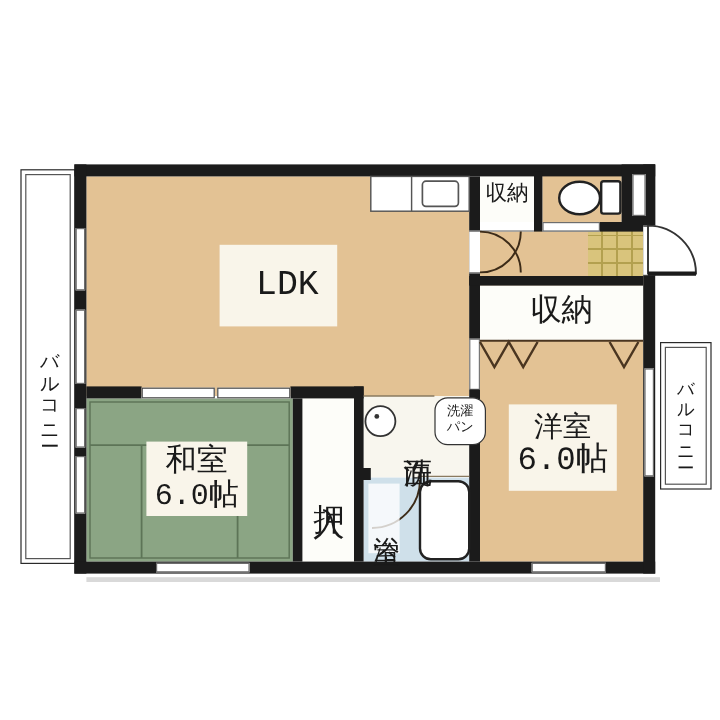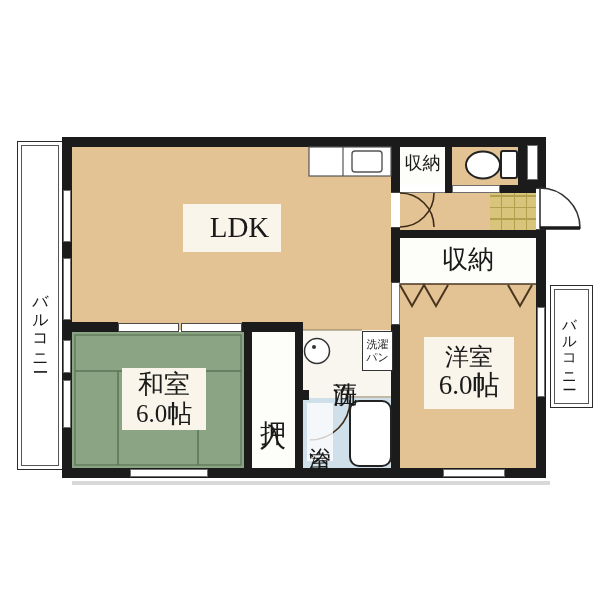--- a/index.html
+++ b/index.html
@@ -1,20 +1,20 @@
 <!DOCTYPE html>
 <html><head>
 <meta charset="utf-8">
 <style>
   html,body{margin:0;padding:0;background:#ffffff;}
   .canvas{
     position:relative;width:600px;height:600px;background:#ffffff;overflow:hidden;
     font-family:"Liberation Serif","DejaVu Serif",serif;color:#1a1a1a;
   }
-  .abs{position:absolute;box-sizing:border-box;}
+  .abs{position:absolute;box-sizing:border-box;font-family:Liberation Mono, monospace;}
   
   .floor{z-index:1;}
   .wood{background:#e3c294;}
   .white-room{background:#fdfdf9;}
   .tatami{background:#8ba584;}
   .bathfloor{background:#cfe0ea;}
   .genkan{
     background-color:#d9c47c;
     background-image:
       repeating-linear-gradient(0deg, transparent 0, transparent 10px, #b3a04f 10px, #b3a04f 11.5px),
@@ -88,21 +88,21 @@
   <div class="abs win" style="left:537px;top:307px;width:8px;height:90px;"></div>
   <div class="abs win" style="left:527px;top:145px;width:11px;height:35px;"></div>
   <div class="abs opening jamb-tb" style="left:391px;top:192px;width:9px;height:36px;"></div>
   <div class="abs opening jamb-tb" style="left:391px;top:282px;width:9px;height:43px;border-left:1px solid #777;border-right:1px solid #777;"></div>
   <div class="abs win" style="left:452px;top:185px;width:48px;height:8px;"></div>
   <div class="abs opening" style="left:400px;top:185px;width:45px;height:8px;border-bottom:1px solid #777;"></div>
   <div class="abs opening jamb-tb" style="left:536px;top:188px;width:10px;height:42px;"></div>
   <div class="abs panel" style="left:118px;top:323px;width:61px;height:9px;"></div>
   <div class="abs panel" style="left:181px;top:323px;width:61px;height:9px;"></div>
 
-  <div class="abs laundry" style="left:362px;top:331px;width:31px;height:40px;">
+  <div class="abs laundry" style="left:362px;top:331px;width:43px;height:40px;border-radius:11px;">
     <span>洗濯</span>
     <span>パン</span>
   </div>
 
   <svg class="overlay" width="600" height="600" viewBox="0 0 600 600">
 
     <g>
       <rect x="309" y="147" width="82" height="29" fill="#ffffff" stroke="#555" stroke-width="1.2"></rect>
       <line x1="343" y1="147" x2="343" y2="176" stroke="#555" stroke-width="1.2"></line>
       <rect x="352" y="151" width="30" height="21" rx="3" fill="#ffffff" stroke="#555" stroke-width="1.4"></rect>
@@ -142,21 +142,21 @@
     </g>
 
     <g stroke="#5d7457" stroke-width="1.5" fill="none">
       <rect x="75" y="335" width="166" height="130" stroke-width="1.2"></rect>
       <line x1="75" y1="371" x2="241" y2="371"></line>
       <line x1="118" y1="371" x2="118" y2="465"></line>
       <line x1="198" y1="371" x2="198" y2="465"></line>
     </g>
   </svg>
 
-  <div class="abs label label-box" style="left:183px;top:204px;width:98px;height:48px;padding-left:15px;">
+  <div class="abs label label-box" style="left:183px;top:204px;width:98px;height:68px;padding-left:15px;">
     <div style="font-size:29px;">LDK</div>
   </div>
 
   <div class="abs label label-box" style="left:122px;top:368px;width:84px;height:62px;">
     <div style="font-size:26px;">和室</div>
     <div style="font-size:25px;">6.0帖</div>
   </div>
 
   <div class="abs label label-box" style="left:424px;top:337px;width:90px;height:72px;">
     <div style="font-size:24px;text-align:center;">洋室</div>

